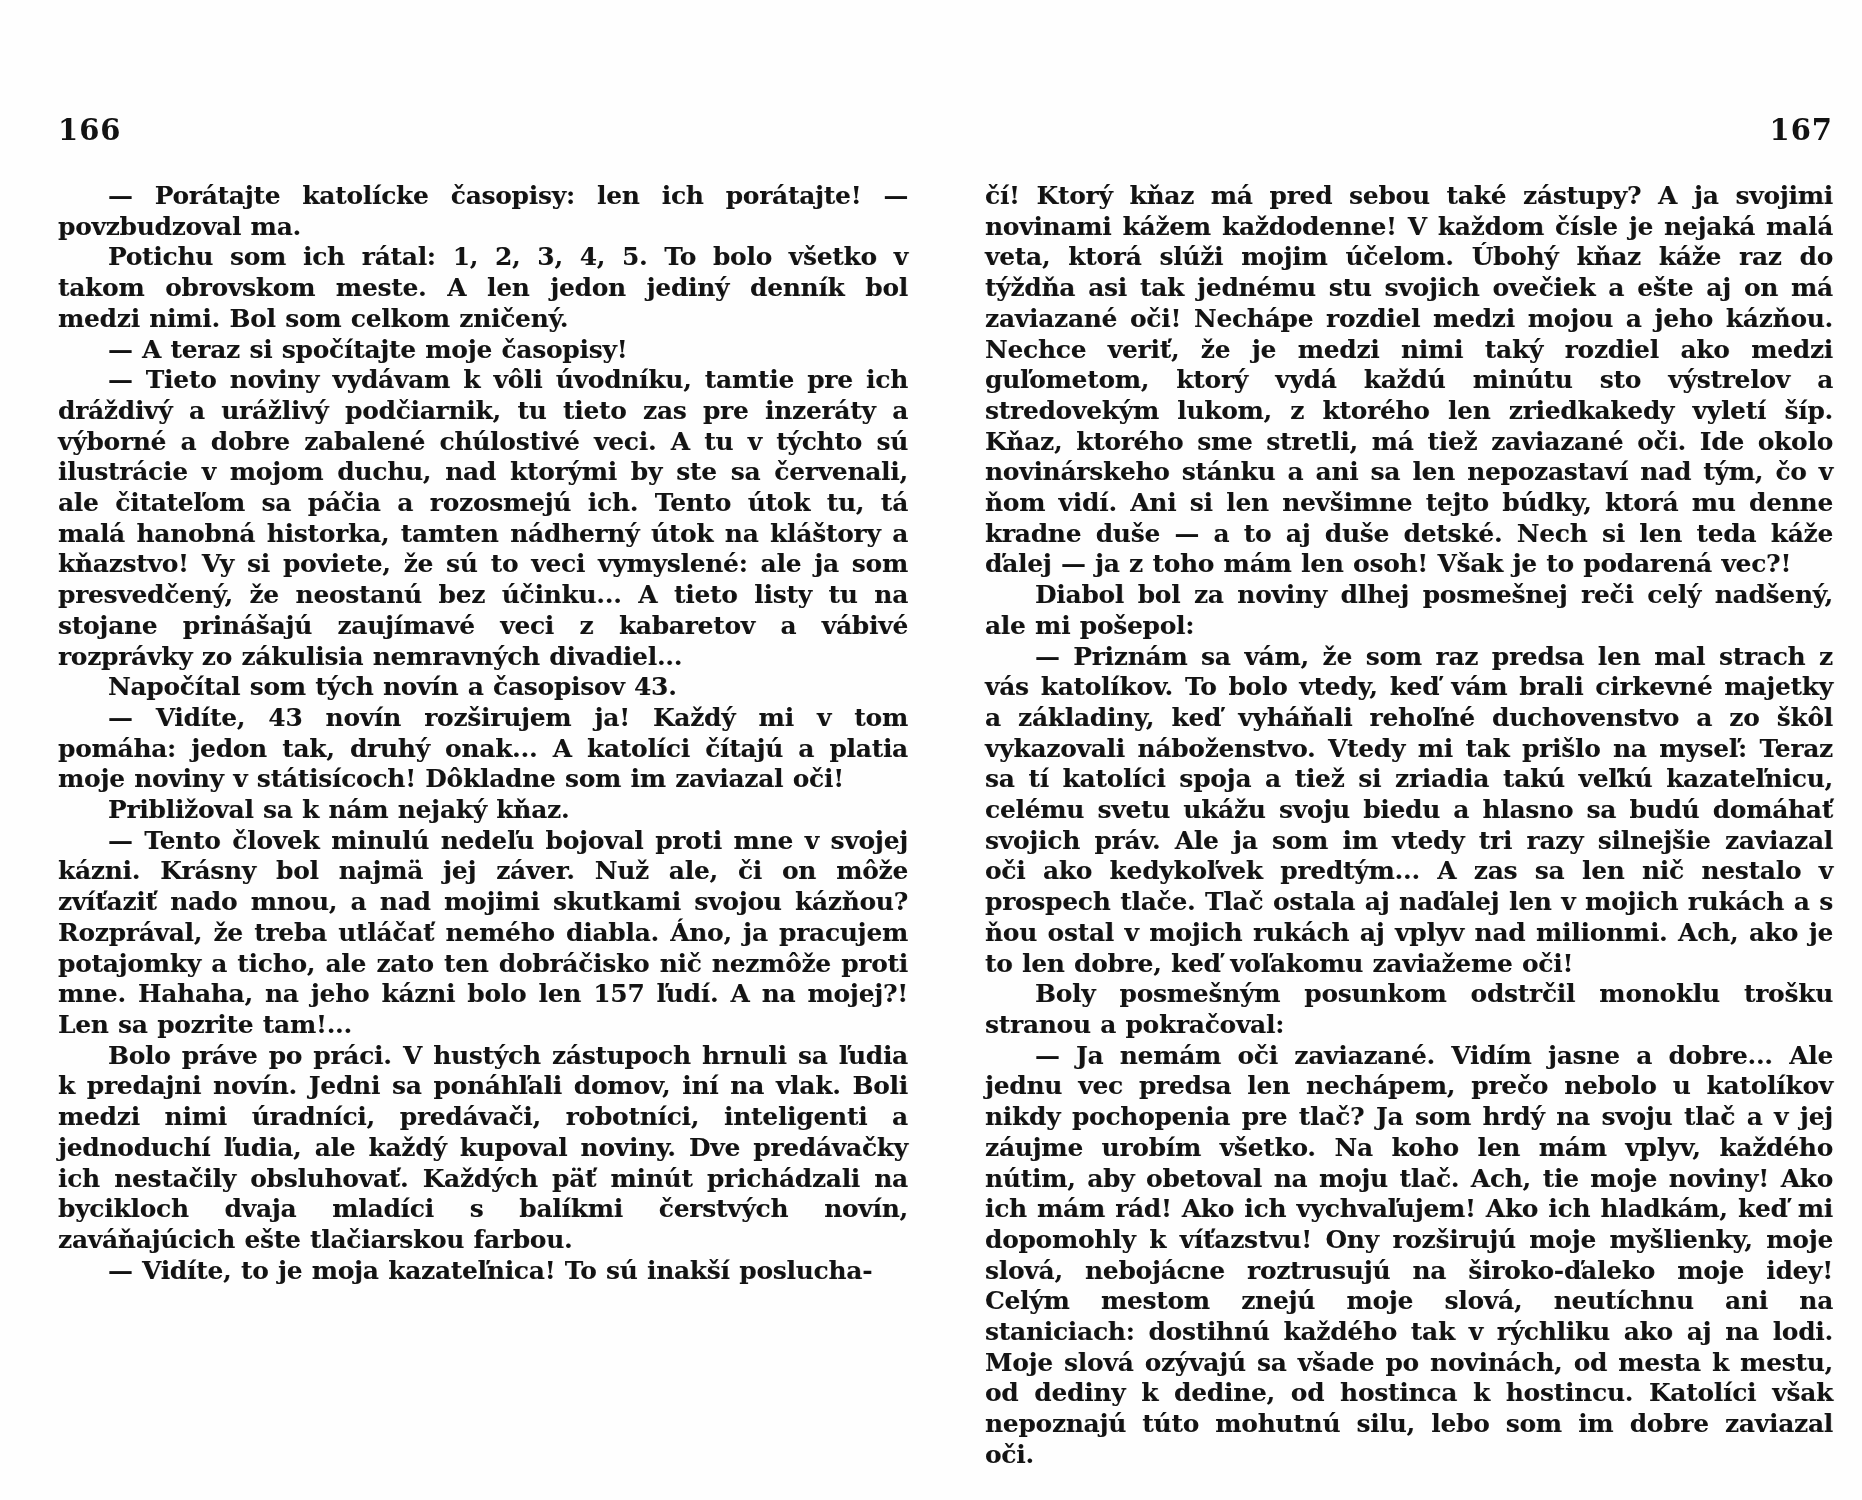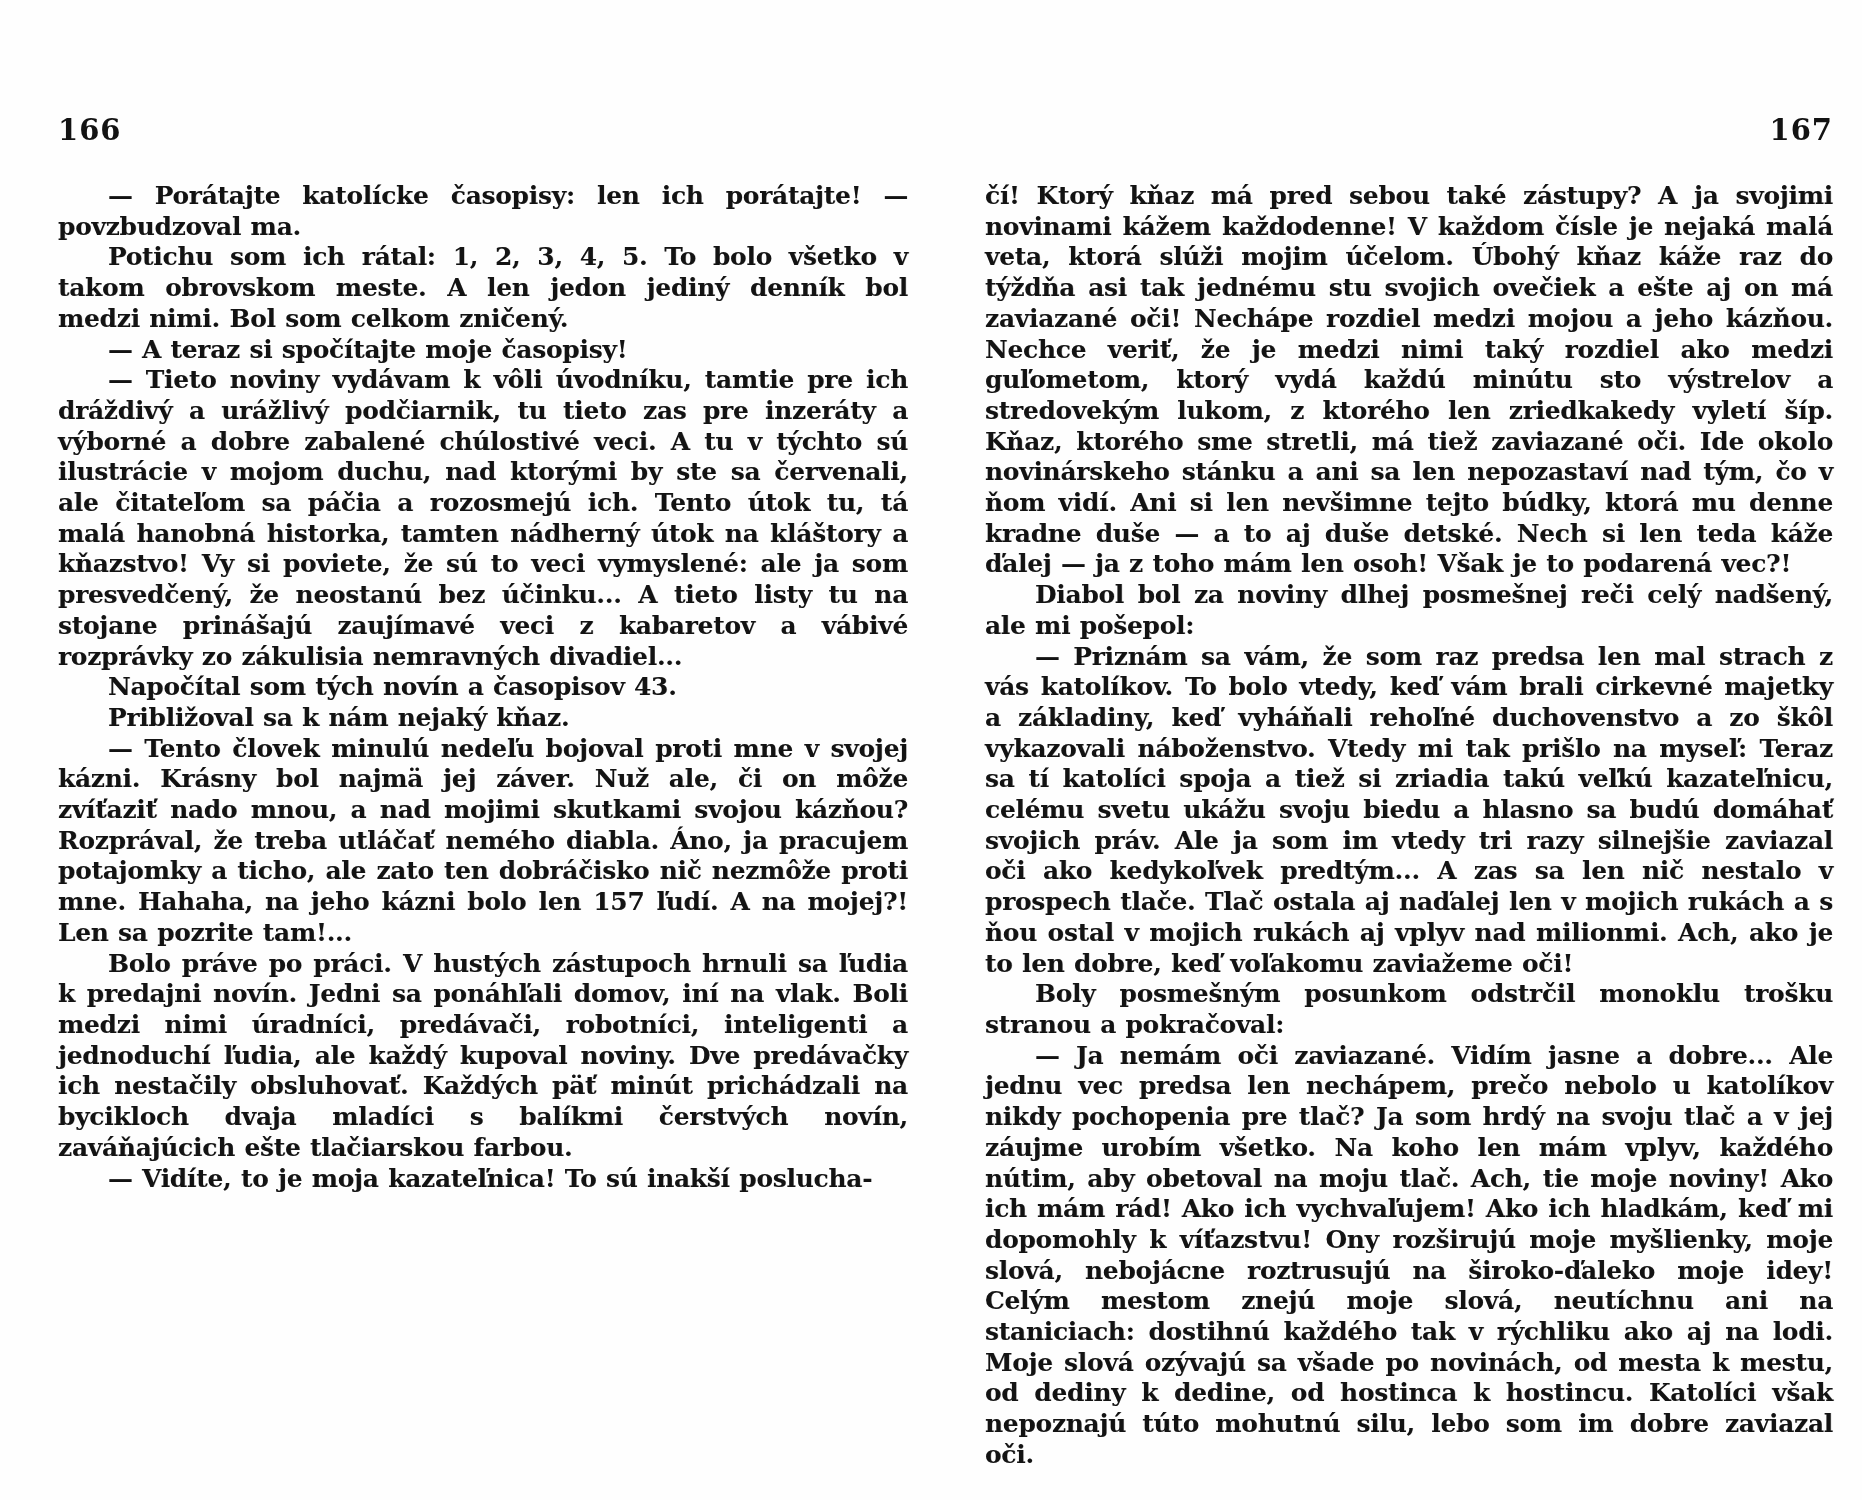--- a/index.html
+++ b/index.html
@@ -51,20 +51,21 @@
 <div class="spread">
 
   <section class="page page-left">
     <div class="pageno pageno-left">166</div>
     <div class="text-block">
       <p class="para">— Porátajte katolícke časopisy: len ich porátajte! — povzbudzoval ma.</p>
       <p class="para">Potichu som ich rátal: 1, 2, 3, 4, 5. To bolo všetko v takom obrovskom meste. A len jedon jediný denník bol medzi nimi. Bol som celkom zničený.</p>
       <p class="para">— A teraz si spočítajte moje časopisy!</p>
       <p class="para">— Tieto noviny vydávam k vôli úvodníku, tamtie pre ich dráždivý a urážlivý podčiarnik, tu tieto zas pre inzeráty a výborné a dobre zabalené chúlostivé veci. A tu v týchto sú ilustrácie v mojom duchu, nad ktorými by ste sa červenali, ale čitateľom sa páčia a rozosmejú ich. Tento útok tu, tá malá hanobná historka, tamten nádherný útok na kláštory a kňazstvo! Vy si poviete, že sú to veci vymyslené: ale ja som presvedčený, že neostanú bez účinku... A tieto listy tu na stojane prinášajú zaujímavé veci z kabaretov a vábivé rozprávky zo zákulisia nemravných divadiel...</p>
       <p class="para">Napočítal som tých novín a časopisov 43.</p>
+      <p class="para">— Vidíte, 43 novín rozširujem ja! Každý mi v tom pomáha: jedon tak, druhý onak... A katolíci čítajú a platia moje noviny v státisícoch! Dôkladne som im zaviazal oči!</p>
       <p class="para">Približoval sa k nám nejaký kňaz.</p>
       <p class="para">— Tento človek minulú nedeľu bojoval proti mne v svojej kázni. Krásny bol najmä jej záver. Nuž ale, či on môže zvíťaziť nado mnou, a nad mojimi skutkami svojou kázňou? Rozprával, že treba utláčať nemého diabla. Áno, ja pracujem potajomky a ticho, ale zato ten dobráčisko nič nezmôže proti mne. Hahaha, na jeho kázni bolo len 157 ľudí. A na mojej?! Len sa pozrite tam!...</p>
       <p class="para">Bolo práve po práci. V hustých zástupoch hrnuli sa ľudia k predajni novín. Jedni sa ponáhľali domov, iní na vlak. Boli medzi nimi úradníci, predávači, robotníci, inteligenti a jednoduchí ľudia, ale každý kupoval noviny. Dve predávačky ich nestačily obsluhovať. Každých päť minút prichádzali na bycikloch dvaja mladíci s balíkmi čerstvých novín, zaváňajúcich ešte tlačiarskou farbou.</p>
       <p class="para">— Vidíte, to je moja kazateľnica! To sú inakší poslucha-</p>
     </div>
   </section>
 
   <section class="page page-right">
     <div class="pageno pageno-right">167</div>
     <div class="text-block">

